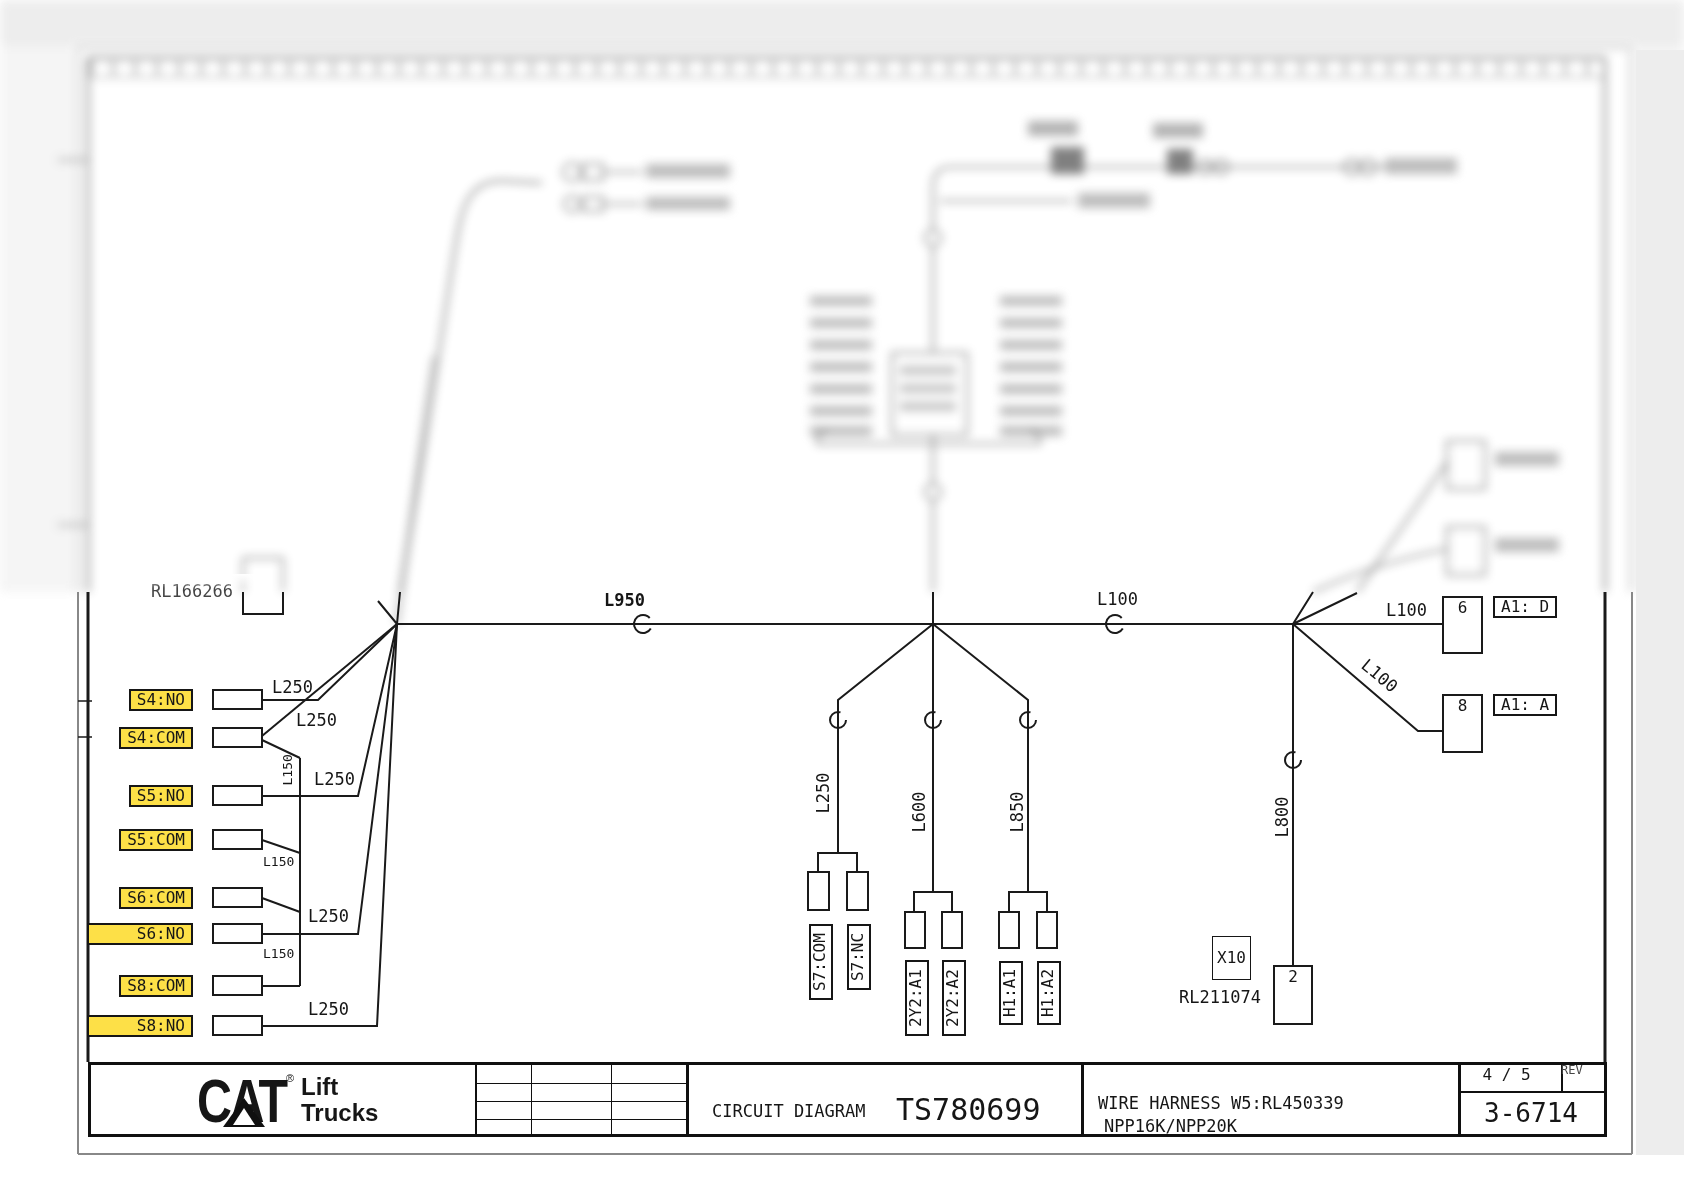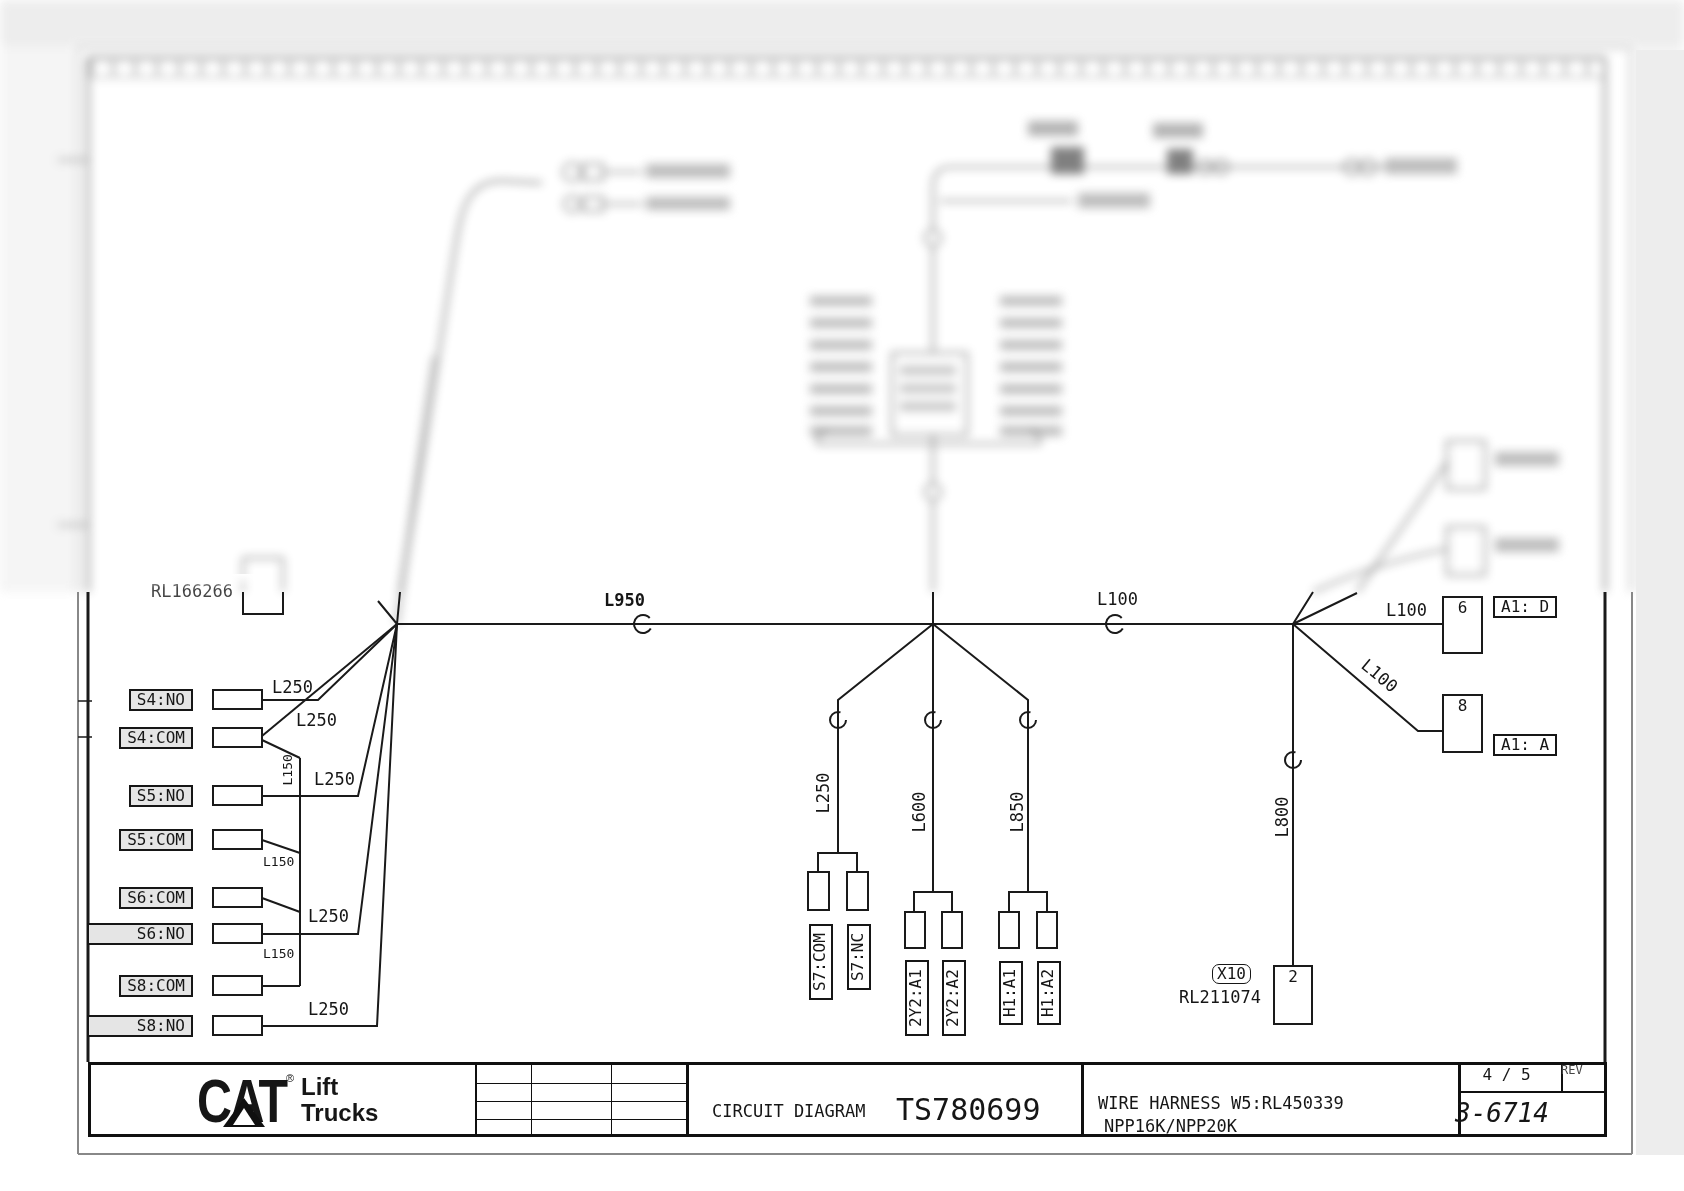--- a/index.html
+++ b/index.html
@@ -4,21 +4,21 @@
 <style>
   html,body{margin:0;padding:0;background:#fff;}
   .screen{position:relative;width:1684px;height:1191px;background:#fff;overflow:hidden;
           font-family:"DejaVu Sans Mono", monospace;color:#161616;}
   svg{position:absolute;left:0;top:0;}
   .blur-layer{position:absolute;left:0;top:0;width:1684px;height:1191px;
               filter:blur(5px);opacity:.55;}
   .txt{position:absolute;white-space:pre;line-height:1.05;z-index:2;}
   .boxed{border:2px solid #161616;background:#fff;padding:0 6px;line-height:1.1;}
   .fs13{font-size:13px;} .fs16{font-size:16px;} .fs17{font-size:17px;}
-  .term{position:absolute;right:1491px;border:2px solid #161616;background:#e5e5e5;
+  .term{position:absolute;right:1491px;border:2px solid #161616;background:#fde047;
         padding:0 6px;font-size:16px;line-height:1.1;z-index:2;white-space:pre;}
   .vrot{transform:rotate(-90deg);text-align:center;}
   .pinlab{position:absolute;border:2px solid #161616;background:#fff;font-size:16px;
           line-height:1.15;text-align:center;transform:rotate(-90deg);z-index:2;white-space:pre;}
   .gutter-right{position:absolute;left:1636px;top:50px;width:48px;height:1105px;background:#ededed;z-index:0;}
   .tb{position:absolute;left:88px;top:1062px;width:1519px;height:75px;border:3px solid #101010;
       box-sizing:border-box;background:#fff;z-index:1;}
   .tbv{position:absolute;top:0;bottom:0;background:#101010;}
   .tbh{position:absolute;background:#101010;}
   .cat-word{position:absolute;left:197px;top:1070px;font-family:"Liberation Sans",sans-serif;
@@ -217,22 +217,22 @@
   <div class="pinlab" style="left:783px;top:950px;width:72px;height:20px;">S7:COM</div>
   <div class="pinlab" style="left:826px;top:945px;width:62px;height:20px;">S7:NC</div>
   <div class="pinlab" style="left:879px;top:986px;width:72px;height:20px;">2Y2:A1</div>
   <div class="pinlab" style="left:916px;top:986px;width:72px;height:20px;">2Y2:A2</div>
   <div class="pinlab" style="left:979px;top:981px;width:60px;height:20px;">H1:A1</div>
   <div class="pinlab" style="left:1017px;top:981px;width:60px;height:20px;">H1:A2</div>
 
   <div class="txt fs16" style="left:1443px;top:600px;width:39px;text-align:center;">6</div>
   <div class="txt fs16 boxed" style="left:1493px;top:596px;">A1: D</div>
   <div class="txt fs16" style="left:1443px;top:698px;width:39px;text-align:center;">8</div>
-  <div class="txt fs16 boxed" style="left:1493px;top:734px;">A1: A</div>
-  <div class="txt fs16 boxed" style="left:1212px;top:964px;border-width:1.5px;padding:0 4px;border-radius:7px;">X10</div>
+  <div class="txt fs16 boxed" style="left:1493px;top:694px;">A1: A</div>
+  <div class="txt fs16 boxed" style="left:1212px;top:936px;border-width:1.5px;padding:12px 4px;">X10</div>
   <div class="txt fs16" style="left:1274px;top:969px;width:38px;text-align:center;">2</div>
   <div class="txt fs17" style="left:1179px;top:989px;">RL211074</div>
 
   <div class="tb">
     <div class="tbv" style="left:384px;width:2px;"></div>
     <div class="tbv" style="left:595px;width:3px;"></div>
     <div class="tbv" style="left:990px;width:3px;"></div>
     <div class="tbv" style="left:1367px;width:3px;"></div>
 
     <div class="tbv" style="left:440px;width:1px;"></div>
@@ -243,21 +243,21 @@
 
     <div class="tbh" style="left:1367px;right:0;top:26px;height:2px;"></div>
     <div class="tbv" style="left:1470px;width:2px;height:26px;"></div>
   </div>
   <div class="txt fs17" style="left:712px;top:1103px;">CIRCUIT DIAGRAM</div>
   <div class="txt" style="left:896px;top:1094px;font-size:30px;">TS780699</div>
   <div class="txt fs17" style="left:1104px;top:1118px;">NPP16K/NPP20K</div>
   <div class="txt fs17" style="left:1098px;top:1095px;">WIRE HARNESS W5:RL450339</div>
   <div class="txt fs16" style="left:1455px;top:1067px;width:103px;text-align:center;">4 / 5</div>
   <div class="txt" style="left:1561px;top:1064px;font-size:12px;color:#444;">REV</div>
-  <div class="txt" style="left:1455px;top:1100px;width:152px;font-size:26px;font-style:italic;">3-6714</div>
+  <div class="txt" style="left:1455px;top:1100px;width:152px;text-align:center;font-size:26px;">3-6714</div>
 
   <div class="cat-word">CAT</div>
   <div class="cat-reg">®</div>
   <div class="cat-sub">
     <div>Lift</div>
     <div>Trucks</div>
   </div>
   <div class="cat-tri"></div>
   <div class="cat-tri-in"></div>
 

